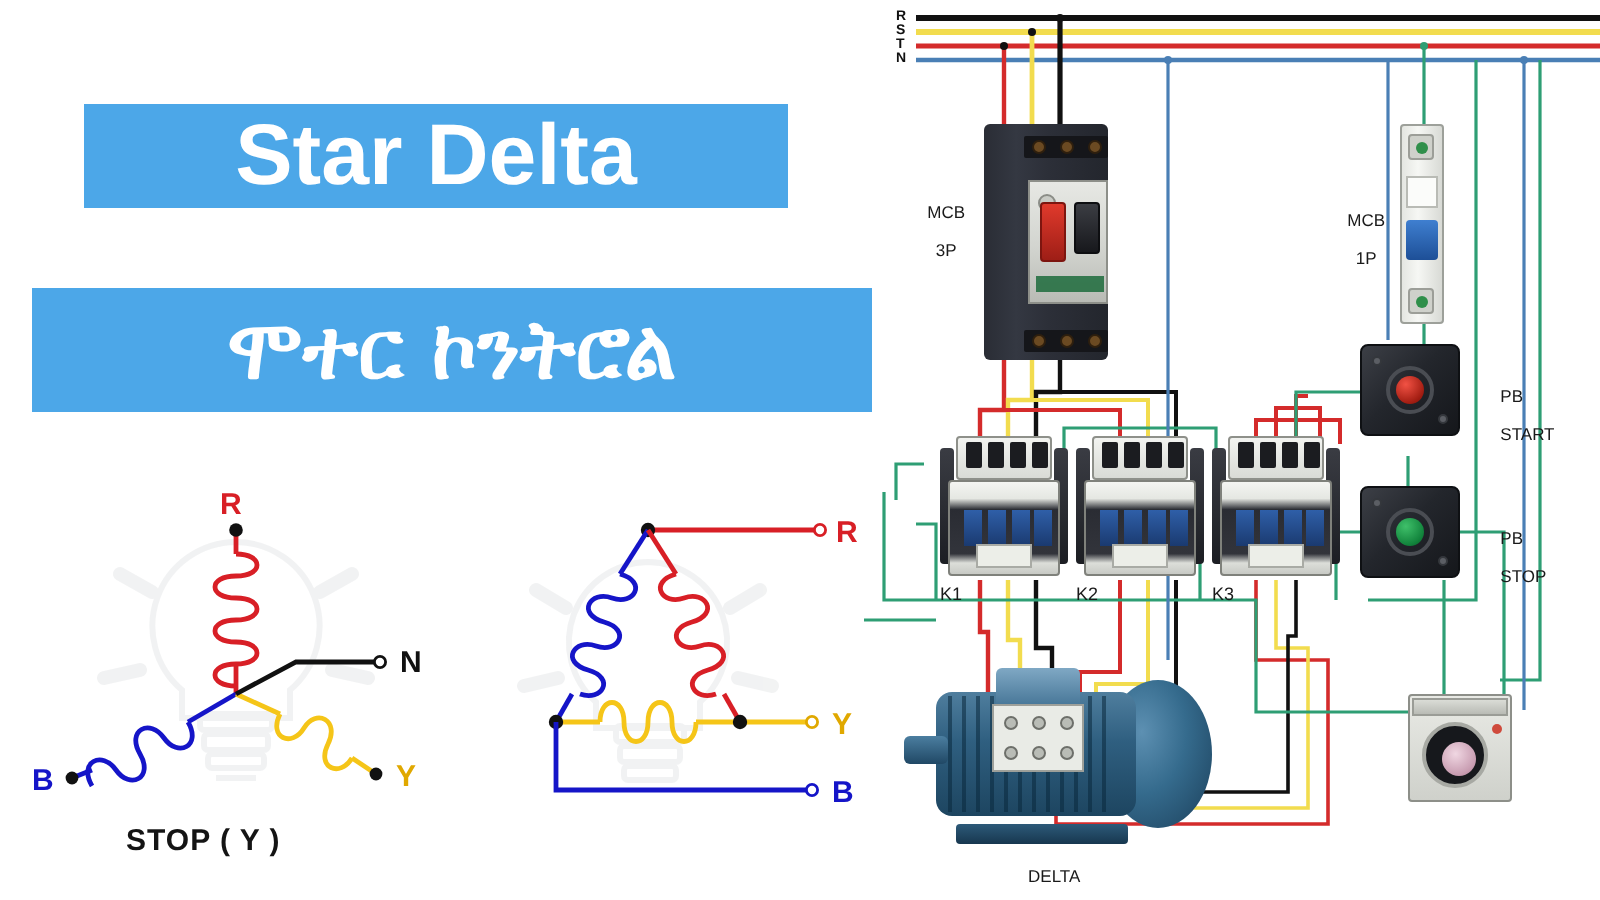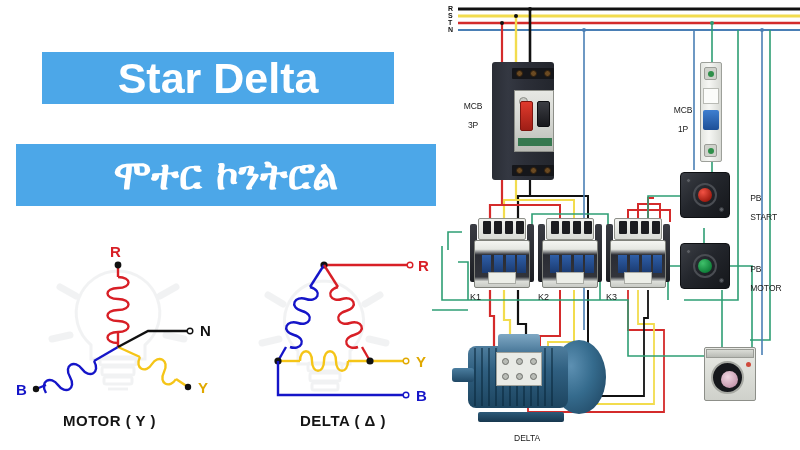--- a/index.html
+++ b/index.html
@@ -344,22 +344,21 @@
       <g>
         <path d="M40 118 L40 152 L168 152" stroke="#1515c8" stroke-width="2.4" fill="none"></path>
         <circle cx="168" cy="152" r="2.8" fill="#fff" stroke="#1515c8" stroke-width="1.4"></circle>
       </g>
 
       <text class="node-lbl" x="180" y="28" fill="#d81f26">R</text>
       <text class="node-lbl" x="178" y="124" fill="#e0a800">Y</text>
       <text class="node-lbl" x="178" y="158" fill="#1515c8">B</text>
     </svg>
 
-    <div class="diagram-cap" id="cap-star">MOTOR ( Y )</div>
-    <div class="diagram-cap" id="cap-delta">DELTA ( Δ )</div>
+    <div class="diagram-cap" id="cap-star">STOP ( Y )</div>
   </div>
 
   <div class="right-panel">
 
     <svg id="wire-svg" viewBox="0 0 368 450">
 
       <g>
         <line x1="26" y1="9" x2="368" y2="9" stroke="#111111" stroke-width="3"></line>
         <line x1="26" y1="16" x2="368" y2="16" stroke="#f2dc4e" stroke-width="3"></line>
         <line x1="26" y1="23" x2="368" y2="23" stroke="#d42b2b" stroke-width="2.4"></line>
@@ -556,21 +555,21 @@
     <div class="pb" id="pb-start">
       <div class="case"></div>
       <div class="scr" style="left:6px;  top:6px;"></div>
       <div class="scr" style="right:6px; bottom:6px;"></div>
       <div class="ring">
         <div class="cap"></div>
       </div>
     </div>
     <div class="comp-lbl" style="left:304px; top:255px; width:50px; text-align:left;">
       <span>PB</span><br>
-      <span>MOTOR</span>
+      <span>STOP</span>
     </div>
 
     <div id="timer">
       <div class="body"></div>
       <div class="top"></div>
       <div class="led"></div>
       <div class="dial">
         <div class="inner"></div>
       </div>
     </div>

